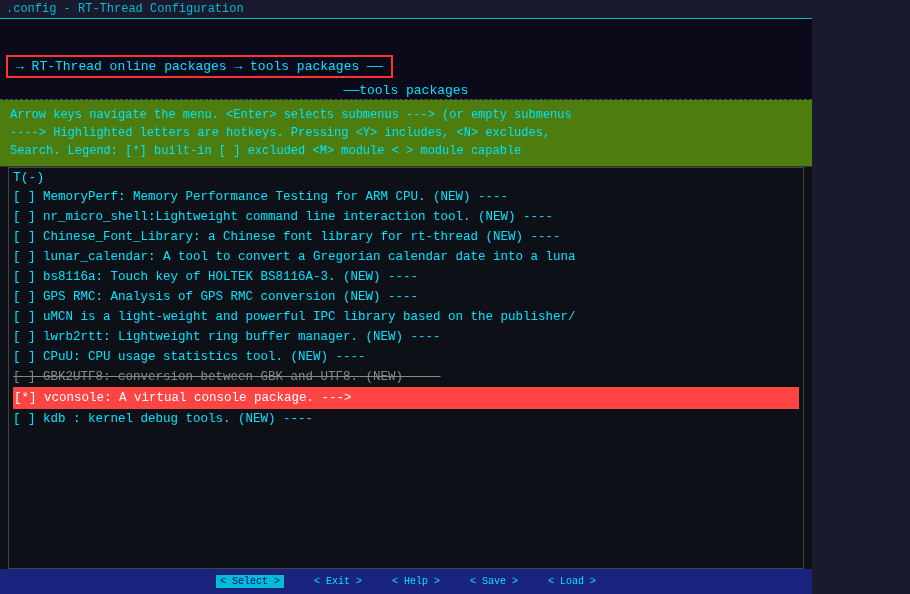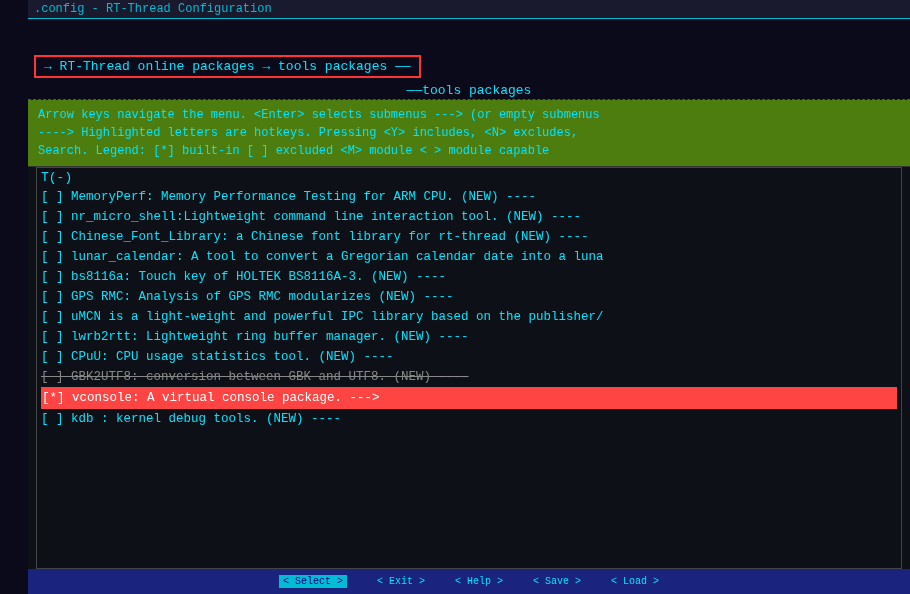--- a/index.html
+++ b/index.html
@@ -83,25 +83,24 @@
       font-family: 'Courier New', Courier, monospace;
       font-size: 10px;
     }
     .bottom-btn.active {
       background: #00bcd4;
       color: #000080;
       padding: 1px 4px;
     }
     .outer-wrapper {
       background: #0a0a1a;
-      width: 910px;
+      width: 812px;
       height: 594px;
       display: flex;
       flex-direction: column;
-      padding-left: 28px;
     }
     .nav-breadcrumb-box {
       border: 2px solid #ff3333;
       padding: 2px 8px;
       color: #00e5ff;
       font-size: 13px;
       white-space: nowrap;
       margin-top: 32px;
     }
     .center-title {
@@ -139,21 +138,21 @@
 
   <div class="main-content">
     <div class="menu-box">
       <div class="menu-header">T(-)</div>
       <div class="menu-items" id="menu-items-container">
       <div class="menu-item">[ ]  MemoryPerf: Memory Performance Testing for ARM CPU. (NEW)  ----</div>
           <div class="menu-item">[ ]  nr_micro_shell:Lightweight command line interaction tool. (NEW)  ----</div>
           <div class="menu-item">[ ]  Chinese_Font_Library: a Chinese font library for rt-thread (NEW)  ----</div>
           <div class="menu-item">[ ]  lunar_calendar: A tool to convert a Gregorian calendar date into a luna</div>
           <div class="menu-item">[ ]  bs8116a: Touch key of HOLTEK BS8116A-3. (NEW)  ----</div>
-          <div class="menu-item">[ ]  GPS RMC: Analysis of GPS RMC modularizes (NEW)  ----</div>
+          <div class="menu-item">[ ]  GPS RMC: Analysis of GPS RMC conversion (NEW)  ----</div>
           <div class="menu-item">[ ]  uMCN is a light-weight and powerful IPC library based on the publisher/</div>
           <div class="menu-item">[ ]  lwrb2rtt: Lightweight ring buffer manager. (NEW)  ----</div>
           <div class="menu-item">[ ]  CPuU: CPU usage statistics tool. (NEW)  ----</div>
           <div class="menu-item strikethrough">[ ]  GBK2UTF8: conversion between GBK and UTF8. (NEW)  ----</div>
           <div class="menu-item highlighted">[*]  vconsole: A virtual console package.  ---&gt;</div>
           <div class="menu-item">[ ]  kdb : kernel debug tools. (NEW)  ----</div>
         </div>
     </div>
   </div>
 

